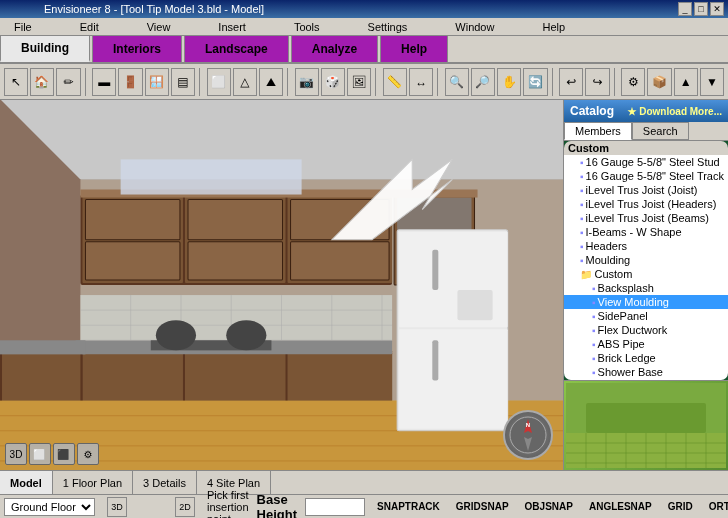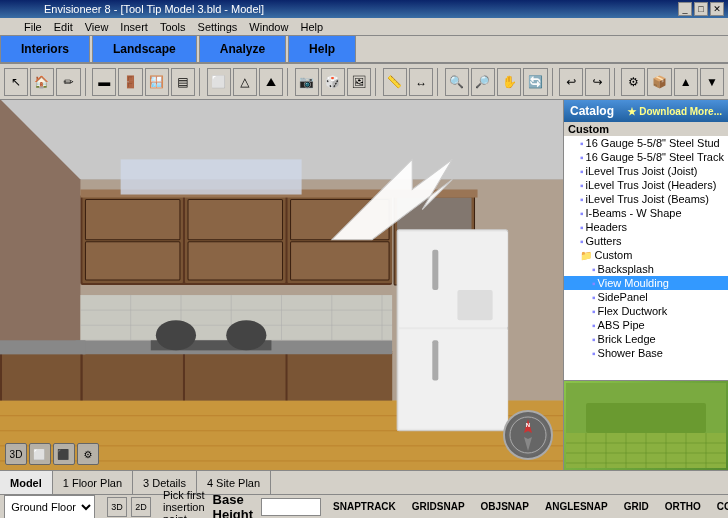--- a/index.html
+++ b/index.html
@@ -27,21 +27,22 @@
       color: #000;
     }
 
     
     .menubar {
       background: #d4d0c8;
       height: 18px;
       display: flex;
       align-items: center;
       border-bottom: 1px solid #888;
-      padding: 0 18px;
+      padding: 0 8px;
+      gap: 36px;
     }
     .menubar-item {
       padding: 1px 6px;
       font-size: 11px;
       cursor: pointer;
       height: 18px;
       display: flex; align-items: center;
     }
 
     
@@ -53,21 +54,21 @@
       border-bottom: 2px solid #888;
     }
     .navtab {
       padding: 0 20px;
       display: flex; align-items: center;
       font-size: 12px;
       font-weight: bold;
       cursor: pointer;
       border-right: 1px solid #888;
       border-left: 1px solid #888;
-      background: #3b82f6;
+      background: #a21caf;
       color: #000;
       margin-right: 2px;
     }
     .navtab.active { background: #e8e8e8; border-bottom: 2px solid #e8e8e8; }
 
     
     .toolbar {
       background: #d4d0c8;
       height: 36px;
       display: flex;
@@ -136,20 +137,21 @@
       cursor: pointer;
       border: 1px solid #888;
       background: #d4d0c8;
     }
     .catalog-tab.active { background: white; border-bottom: 1px solid white; }
     .catalog-tree {
       flex: 1;
       overflow-y: auto;
       background: white;
       font-size: 11px;
+      border-radius: 7px;
     }
     .tree-section-label {
       background: #d4d0c8;
       padding: 1px 4px;
       font-weight: bold;
       font-size: 11px;
     }
     .tree-item {
       display: flex;
       align-items: center;
@@ -188,26 +190,25 @@
       height: 24px;
       display: flex;
       align-items: center;
       border-top: 1px solid #888;
       padding: 0 4px;
       font-size: 11px;
       gap: 8px;
     }
     .statusbar-left { flex: 1; display: flex; align-items: center; gap: 4px; }
     .statusbar-dropdown {
-      height: 24px;
+      height: 18px;
       border: 1px solid #888;
       background: white;
       padding: 0 2px;
       font-size: 11px;
-      text-align: right;
     }
     .statusbar-right { display: flex; align-items: center; gap: 8px; }
     .statusbar-item { padding: 0 4px; font-size: 10px; font-weight: bold; cursor: pointer; }
     .statusbar-input {
       width: 60px;
       height: 18px;
       border: 1px solid #888;
       padding: 0 2px;
       font-size: 11px;
     }
@@ -275,20 +276,21 @@
   <div class="menubar-item">Edit</div>
   <div class="menubar-item">View</div>
   <div class="menubar-item">Insert</div>
   <div class="menubar-item">Tools</div>
   <div class="menubar-item">Settings</div>
   <div class="menubar-item">Window</div>
   <div class="menubar-item">Help</div>
 </div>
 
 <div class="navtabs">
+  <div class="navtab active">Building</div>
   <div class="navtab">Interiors</div>
   <div class="navtab">Landscape</div>
   <div class="navtab">Analyze</div>
   <div class="navtab">Help</div>
 </div>
 
 <div class="toolbar">
   <div class="toolbar-btn">↖</div>
   <div class="toolbar-btn">🏠</div>
   <div class="toolbar-btn">✏</div>
@@ -423,20 +425,24 @@
         <text x="20" y="12" text-anchor="middle" fill="white" font-size="6" font-weight="bold">N</text>
       </svg>
     </div>
   </div>
 
   <div class="catalog-panel">
     <div class="catalog-header">
       <span>Catalog</span>
       <span class="download-more">★ Download More...</span>
     </div>
+    <div class="catalog-tabs">
+      <div class="catalog-tab active">Members</div>
+      <div class="catalog-tab">Search</div>
+    </div>
     <div class="catalog-tree">
       <div class="tree-section-label">Custom</div>
       <div class="tree-item tree-item-indent">
         <span class="item-icon">▪</span>
         <span>16 Gauge 5-5/8" Steel Stud</span>
       </div>
       <div class="tree-item tree-item-indent">
         <span class="item-icon">▪</span>
         <span>16 Gauge 5-5/8" Steel Track</span>
       </div>
@@ -455,21 +461,21 @@
       <div class="tree-item tree-item-indent">
         <span class="item-icon">▪</span>
         <span>I-Beams - W Shape</span>
       </div>
       <div class="tree-item tree-item-indent">
         <span class="item-icon">▪</span>
         <span>Headers</span>
       </div>
       <div class="tree-item tree-item-indent">
         <span class="item-icon">▪</span>
-        <span>Gutters</span>
+        <span>Moulding</span>
       </div>
       <div class="tree-item tree-item-indent">
         <span class="folder-icon">📁</span>
         <span>Custom</span>
       </div>
       <div class="tree-item tree-item-indent2">
         <span class="item-icon">▪</span>
         <span>Backsplash</span>
       </div>
       <div class="tree-item tree-item-indent2 selected">
@@ -530,21 +536,21 @@
   <div class="bottom-tab">4 Site Plan</div>
 </div>
 
 <div class="statusbar">
   <div class="statusbar-left">
     <select class="statusbar-dropdown">
       <option>Ground Floor</option>
     </select>
     <span style="margin-left:8px; display:flex; align-items:center; gap:4px;">
       <div class="toolbar-btn" style="width:20px;height:20px;font-size:9px;">3D</div>
-      <div class="toolbar-btn" style="width:20px;height:20px;font-size:9px;">2D</div>
+      <div class="toolbar-btn" style="width:20px;height:20px;font-size:9px;margin-left:44px;">2D</div>
     </span>
     <span style="margin-left:8px; color:#000;">Pick first insertion point</span>
   </div>
   <div class="statusbar-right">
     <span class="statusbar-label">Base Height</span>
     <input class="statusbar-input" type="text" value="" style="">
     <span class="statusbar-item">SNAPTRACK</span>
     <span class="statusbar-item">GRIDSNAP</span>
     <span class="statusbar-item">OBJSNAP</span>
     <span class="statusbar-item">ANGLESNAP</span>

